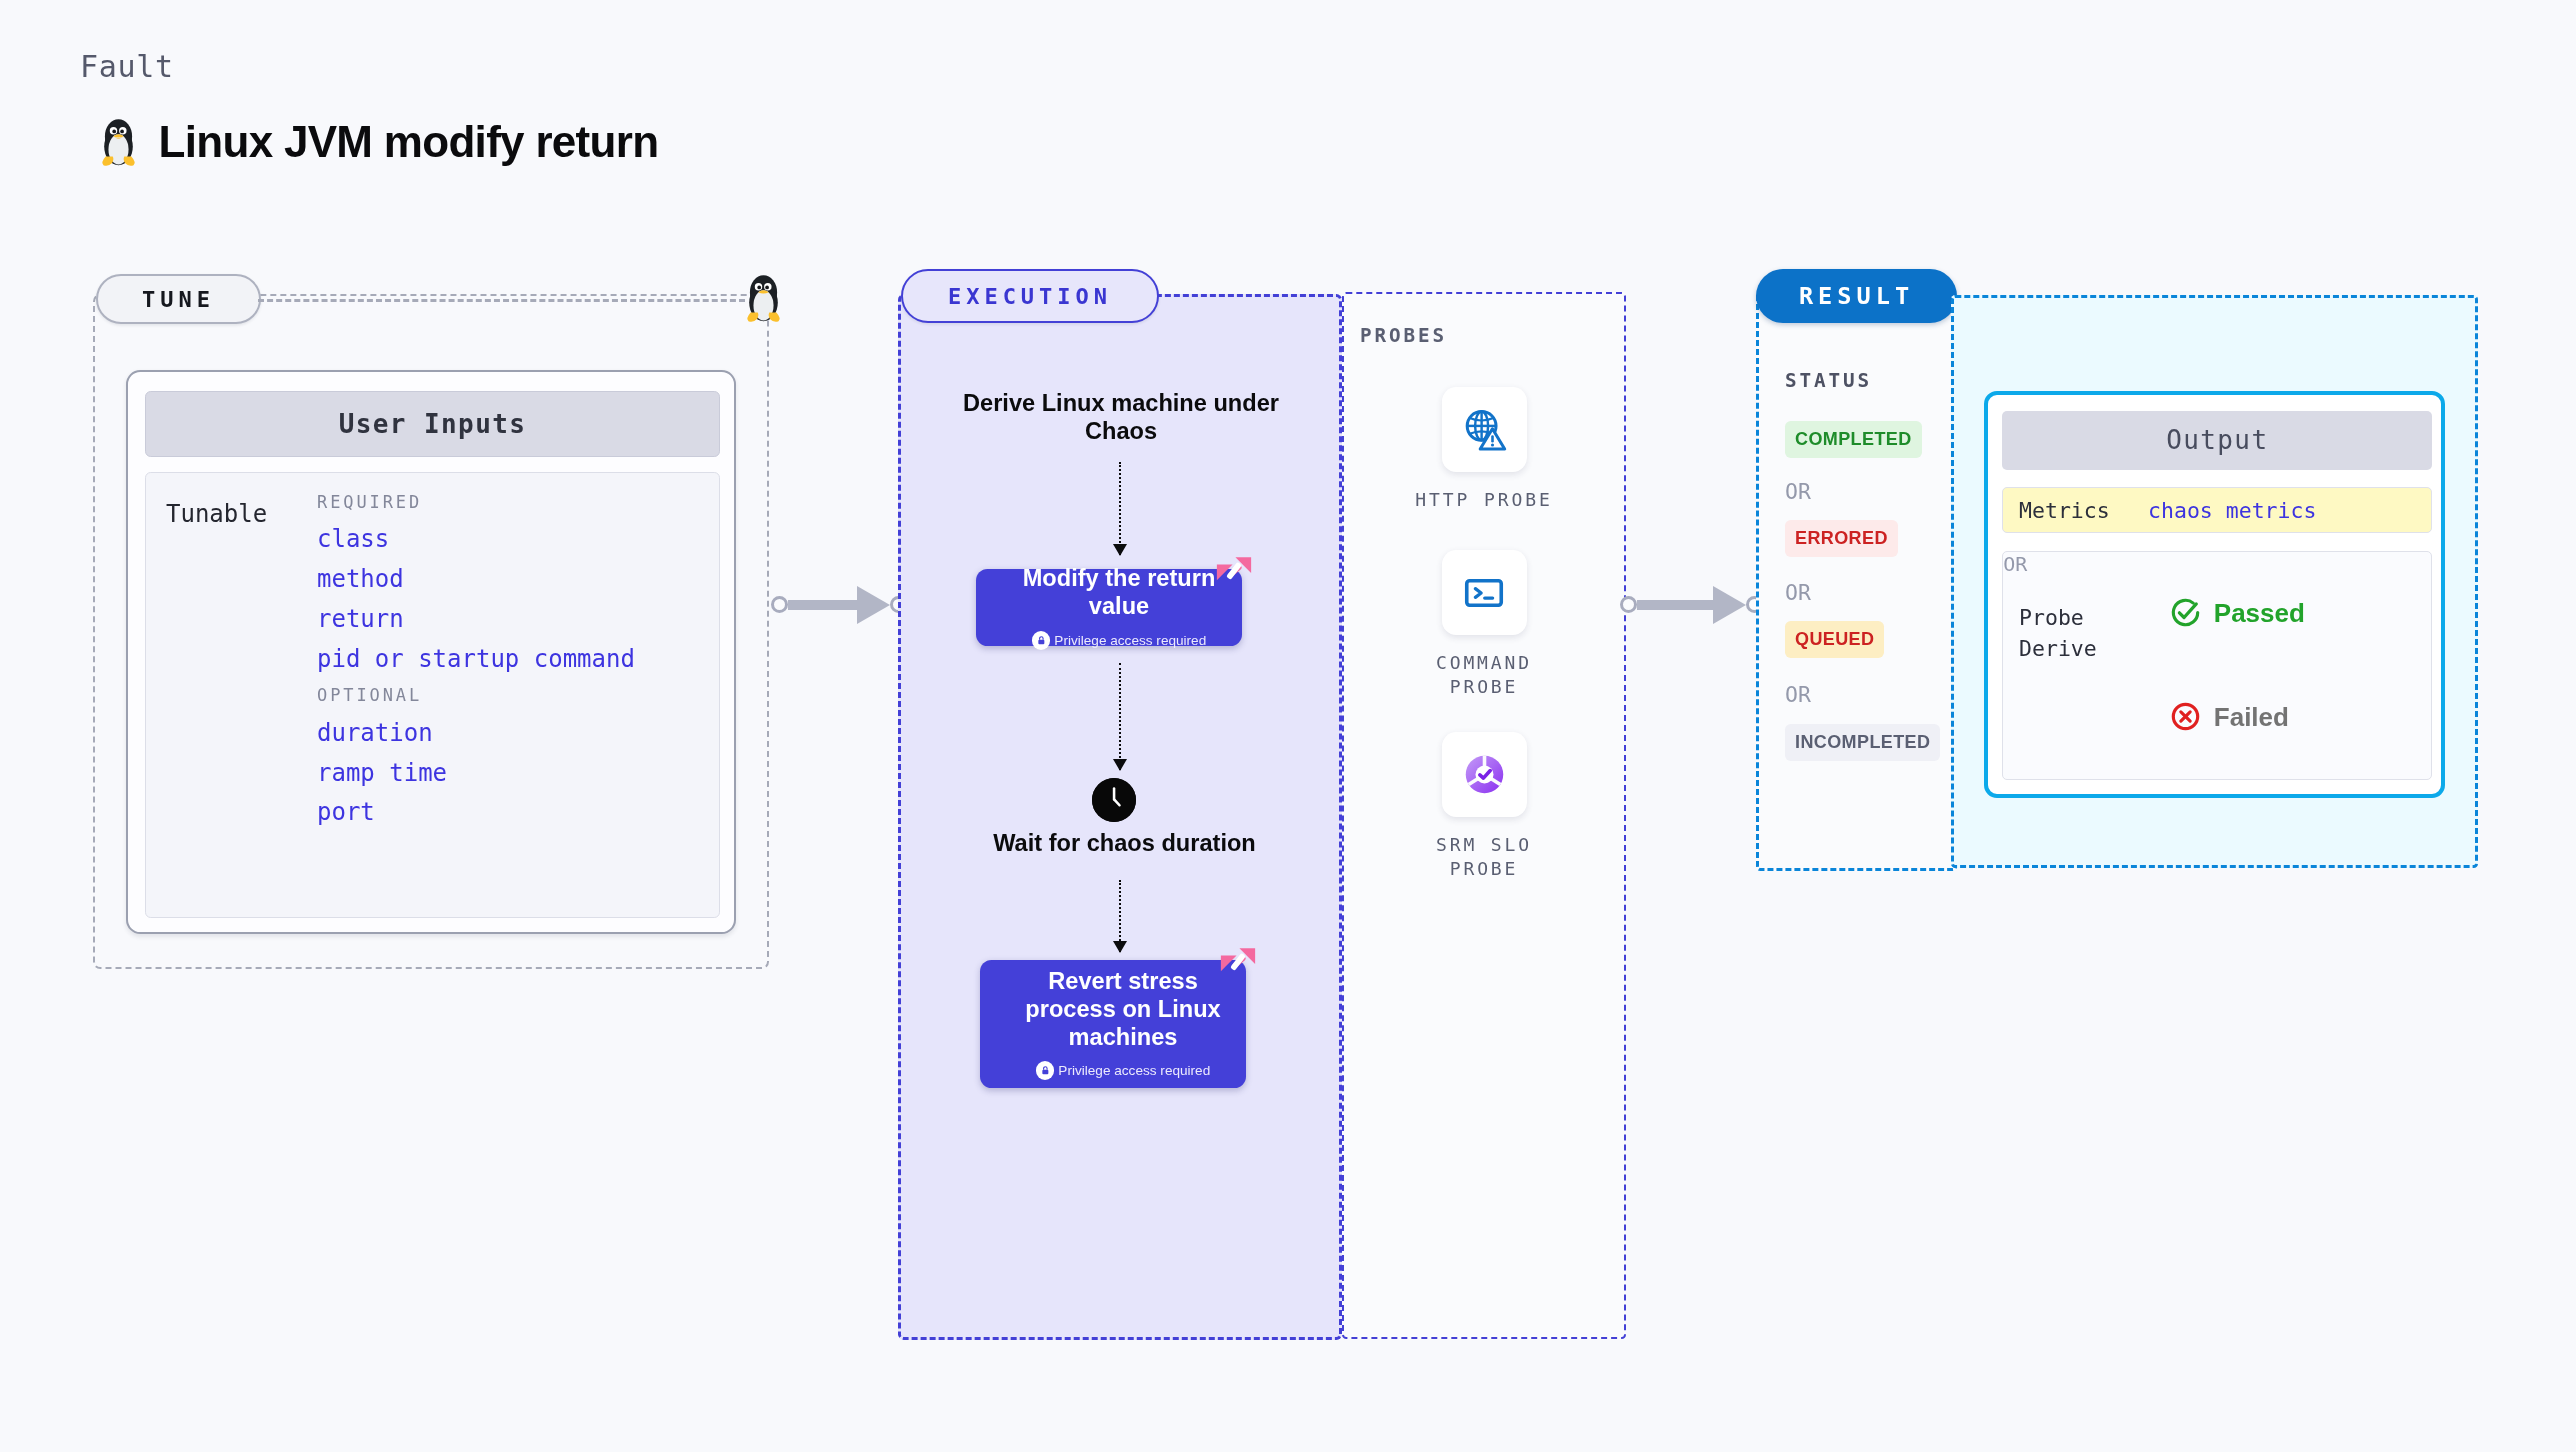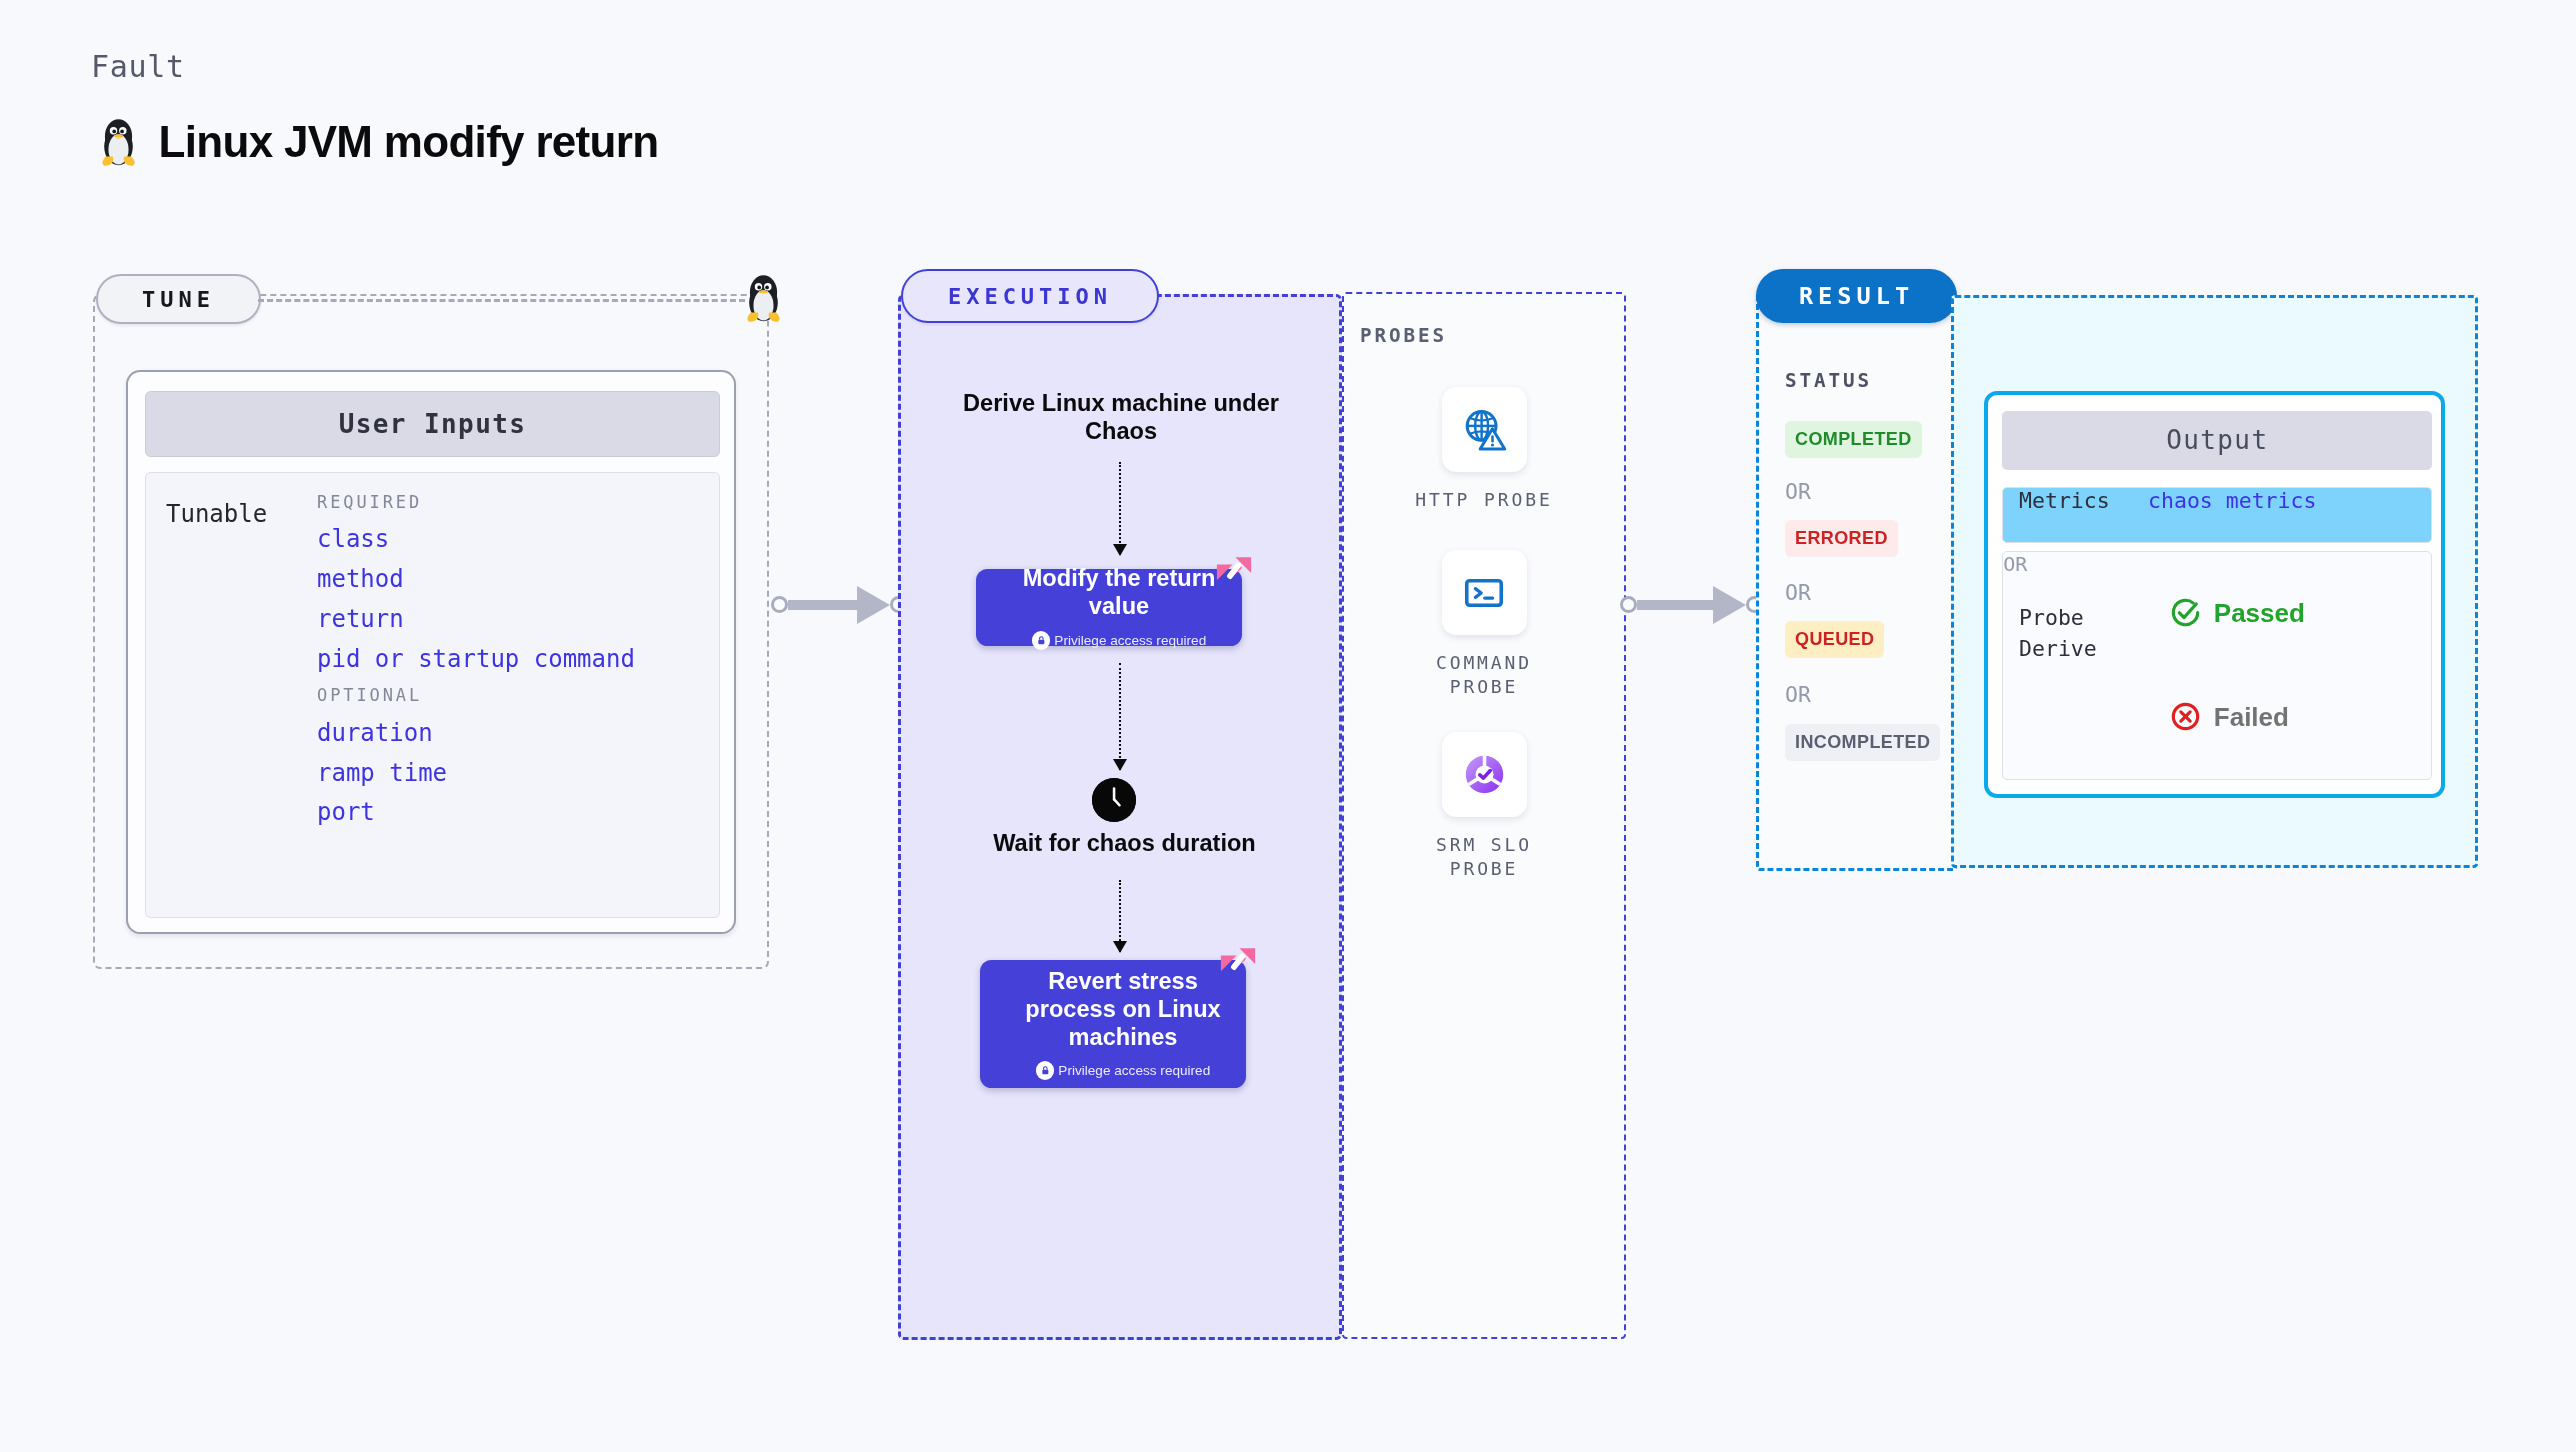--- a/index.html
+++ b/index.html
@@ -7,21 +7,21 @@
     width:2576px;height:1452px;
     background:#f8f9fc;
     font-family:"Liberation Sans", sans-serif;
     overflow:hidden;
     position:relative;
   }
   .canvas{position:absolute;left:0;top:0;width:2576px;height:1452px;}
 
   
   #fault-label{
-    position:absolute;left:91px;top:49px;
+    position:absolute;left:80px;top:49px;
     font-family:"DejaVu Sans Mono","Liberation Mono",monospace;
     font-size:30px;color:#55596b;letter-spacing:0.7px;
   }
   #fault-title-row{position:absolute;left:97px;top:115px;display:flex;align-items:center;gap:18.6px;}
   #fault-title{
     font-size:44px;font-weight:bold;color:#0b0b0d;letter-spacing:-0.7px;
     font-family:"Liberation Sans",sans-serif;
   }
 
   
@@ -196,23 +196,23 @@
     box-sizing:border-box;background:#ffffff;border:4.3px solid #0ca9ea;border-radius:13px;
   }
   #output-header{
     position:absolute;left:14.3px;top:15.8px;width:430px;height:59px;
     background:#d9dae5;border-radius:5px;
     display:flex;align-items:center;justify-content:center;
     font-family:"DejaVu Sans Mono","Liberation Mono",monospace;
     font-size:26px;color:#484c5e;letter-spacing:1.4px;
   }
   #metrics-row{
-    position:absolute;left:14.3px;top:92px;width:430px;height:56px;
-    box-sizing:border-box;background:#7dd3fc;border:0.7px solid #dfe1ea;border-radius:5px;
-    display:flex;
+    position:absolute;left:14.3px;top:92px;width:430px;height:46px;
+    box-sizing:border-box;background:#fef9c3;border:0.7px solid #dfe1ea;border-radius:5px;
+    display:flex;align-items:center;
   }
   #metrics-key{
     margin-left:15.8px;width:129px;
     font-family:"DejaVu Sans Mono","Liberation Mono",monospace;
     font-size:21.5px;color:#2c2f3b;
   }
   #metrics-val{
     font-family:"DejaVu Sans Mono","Liberation Mono",monospace;
     font-size:21.5px;color:#3d34e0;
   }

